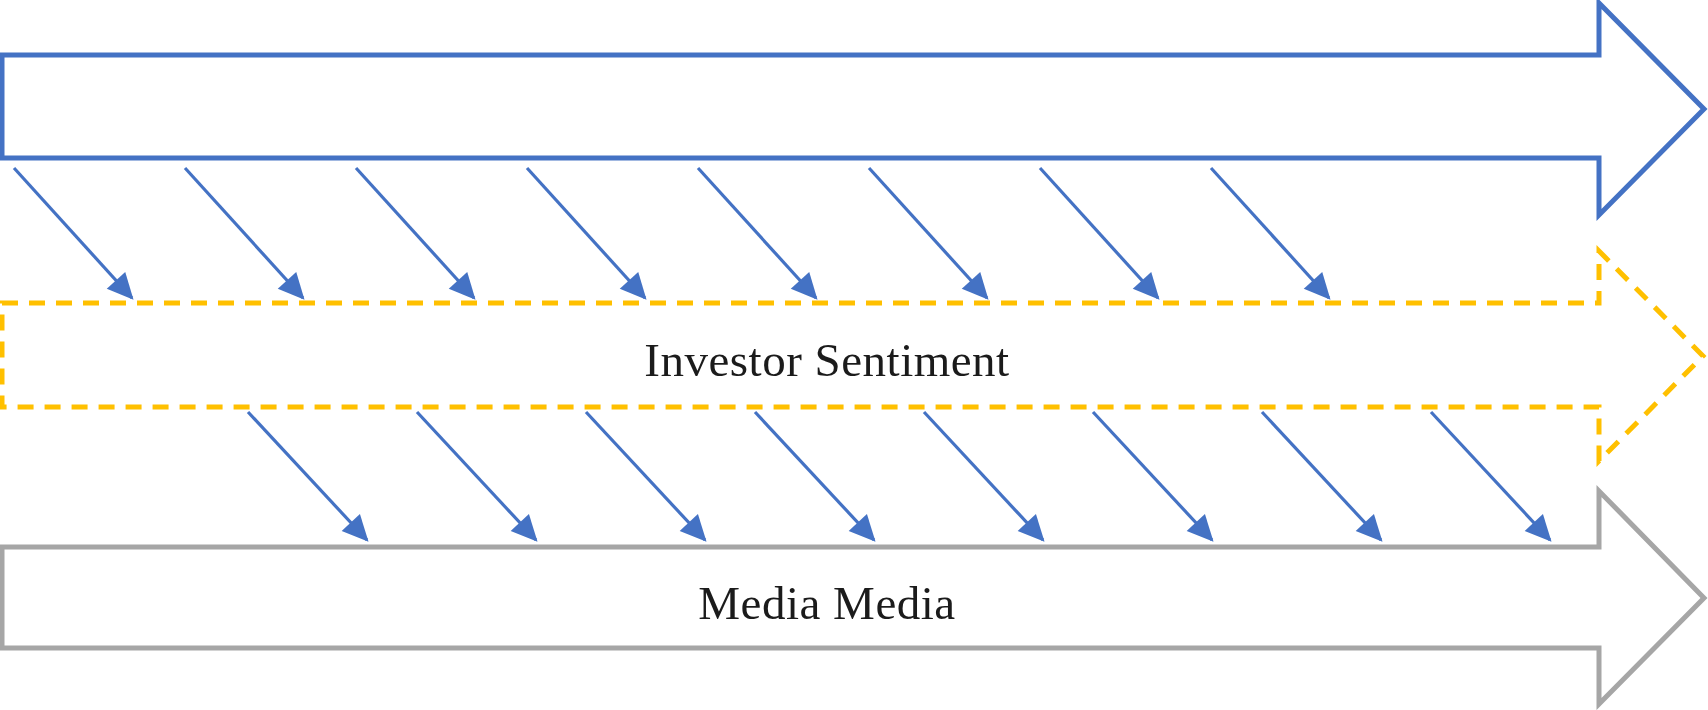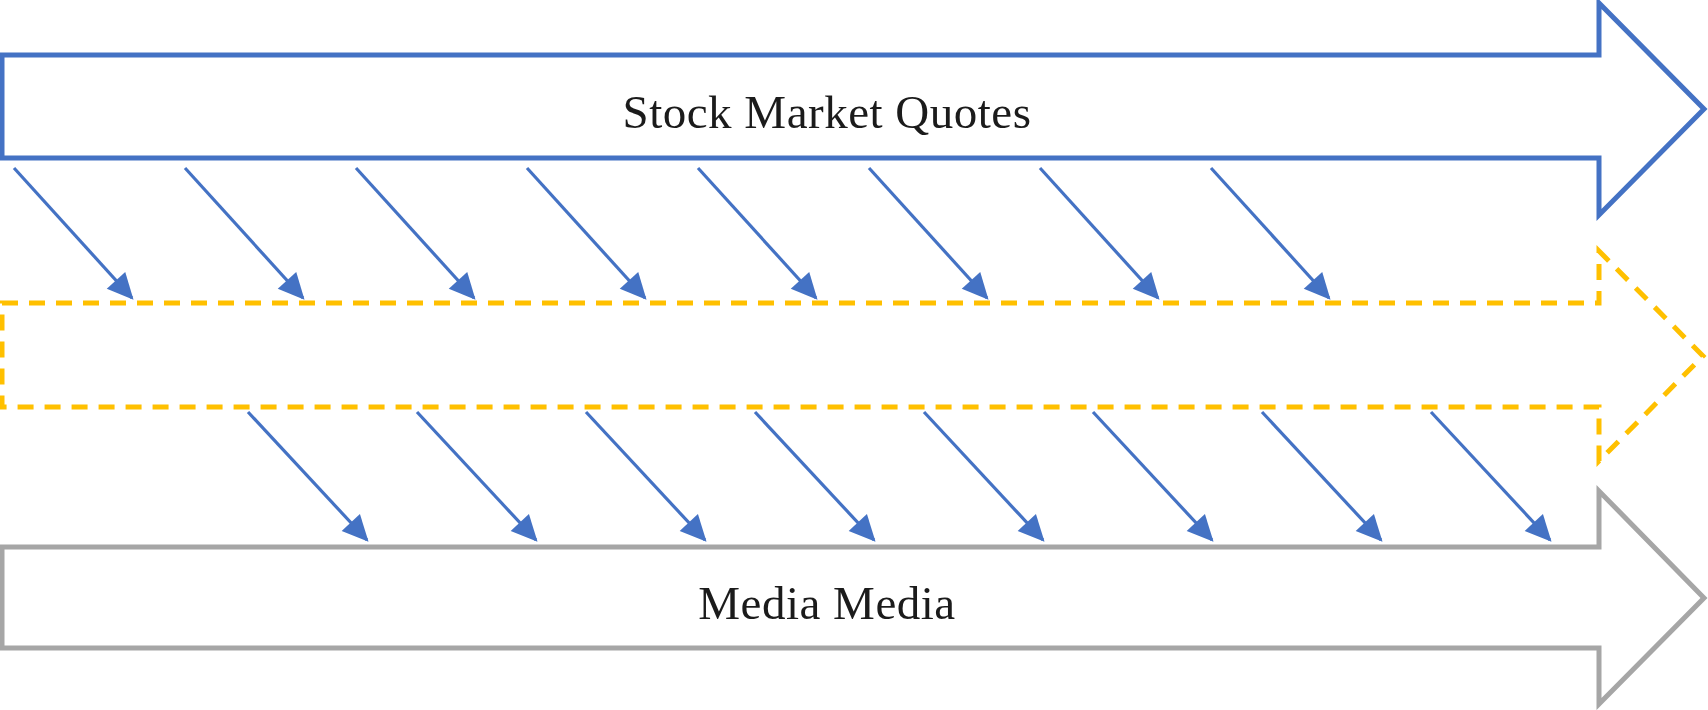--- a/index.html
+++ b/index.html
@@ -75,17 +75,17 @@
         <line x1="417" y1="412" x2="536" y2="540" stroke="#4472C4" stroke-width="3.2" marker-end="url(#conn-head)"></line>
         <line x1="586" y1="412" x2="705" y2="540" stroke="#4472C4" stroke-width="3.2" marker-end="url(#conn-head)"></line>
         <line x1="755" y1="412" x2="874" y2="540" stroke="#4472C4" stroke-width="3.2" marker-end="url(#conn-head)"></line>
         <line x1="924" y1="412" x2="1043" y2="540" stroke="#4472C4" stroke-width="3.2" marker-end="url(#conn-head)"></line>
         <line x1="1093" y1="412" x2="1212" y2="540" stroke="#4472C4" stroke-width="3.2" marker-end="url(#conn-head)"></line>
         <line x1="1262" y1="412" x2="1381" y2="540" stroke="#4472C4" stroke-width="3.2" marker-end="url(#conn-head)"></line>
         <line x1="1431" y1="412" x2="1550" y2="540" stroke="#4472C4" stroke-width="3.2" marker-end="url(#conn-head)"></line>
       </g>
   </svg>
 
-  <div class="arrow-label" id="label-quotes" style="color: rgb(27, 27, 27);">Stock Market Quotes</div>
 
+  <div class="arrow-label" id="label-sentiment" style="color: rgb(27, 27, 27);">Investor Sentiment</div>
 
   <div class="arrow-label" id="label-social" style="color: rgb(27, 27, 27);">Media Media</div>
 </div>
 
 </body></html>

